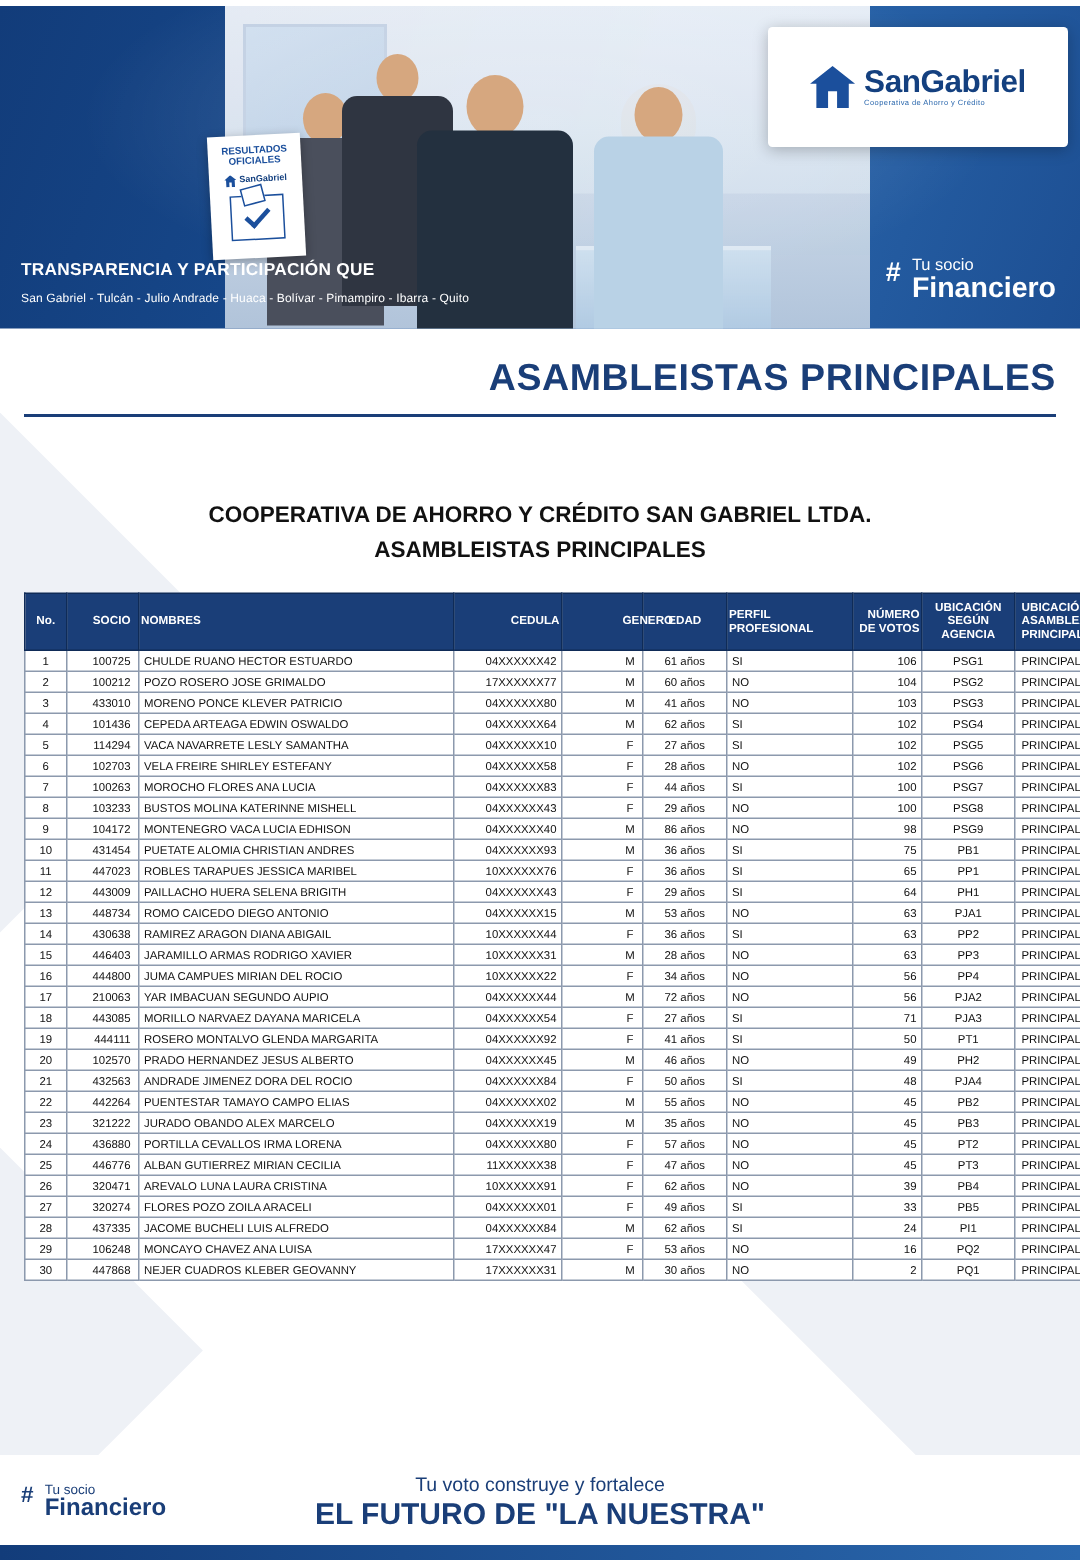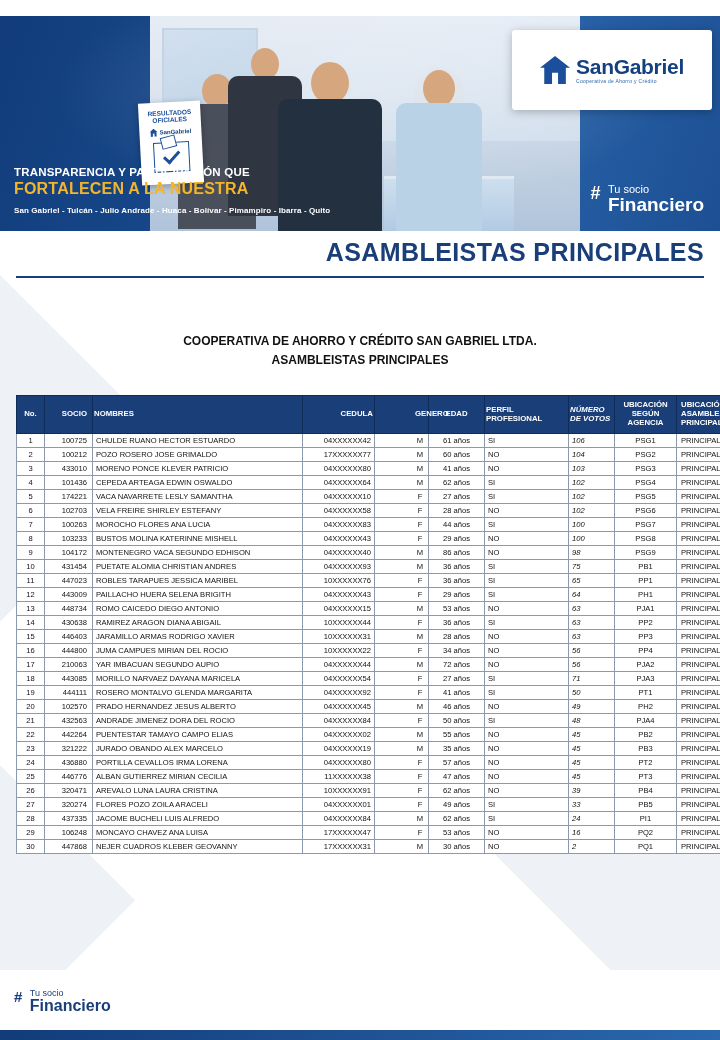--- a/index.html
+++ b/index.html
@@ -46,21 +46,21 @@
     position: absolute;
     right: -180px; top: 430px;
     width: 360px; height: 360px;
     background: #eef1f6;
     transform: rotate(45deg);
   }
 
   
   .banner {
     position: absolute;
-    left: 0; top: 16px;
+    left: 0; top: 4px;
     width: 720px; height: 215px;
     background: linear-gradient(110deg, #123c7a 0%, #17498c 35%, #2a67ad 62%, #1d4f93 100%);
     overflow: hidden;
     z-index: 3;
   }
   .banner .wash {
     position: absolute; left: 0; top: 0; width: 720px; height: 215px;
     background: radial-gradient(ellipse at 50% 35%, rgba(255,255,255,0.18), rgba(255,255,255,0) 60%);
   }
   .banner .office-bg {
@@ -149,21 +149,21 @@
     position: absolute; left: 9px; top: 8px; width: 16px; height: 9px;
     border-left: 3px solid #1b4f9c; border-bottom: 3px solid #1b4f9c;
     transform: rotate(-45deg);
   }
 
   .banner-left {
     position: absolute; left: 14px; bottom: 16px; z-index: 5; color: #ffffff;
   }
   .banner-left .bl1 { font-size: 11.5px; font-weight: bold; letter-spacing: .2px; }
   .banner-left .bl2 { font-size: 16px; font-weight: bold; color: #f3b62b; letter-spacing: .2px; margin-top: 2px; }
-  .banner-left .bl3 { font-size: 8px; margin-top: 8px; letter-spacing: .1px; font-weight: bold; }
+  .banner-left .bl3 { font-size: 8px; margin-top: 8px; letter-spacing: .1px; }
 
   .banner-right {
     position: absolute; right: 16px; bottom: 16px; z-index: 5; color: #ffffff; text-align: left;
   }
   .banner-right .hash { font-size: 18px; font-weight: bold; display: inline-block; vertical-align: top; margin-right: 3px; color:#ffffff;}
   .banner-right .lines { display: inline-block; }
   .banner-right .br1 { font-size: 11px; }
   .banner-right .br2 { font-size: 19px; font-weight: bold; line-height: 1; }
 
   
@@ -175,42 +175,42 @@
   .title-rule {
     position: absolute; left: 16px; right: 16px; top: 276px; height: 1.5px;
     background: #1a3e78; z-index: 2;
   }
 
   
   .headings {
     position: absolute; left: 0; right: 0; top: 332px;
     text-align: center; z-index: 2;
   }
-  .headings div { font-size: 12px; font-weight: bold; color: #111; line-height: 1.55; }
+  .headings div { font-size: 15px; font-weight: bold; color: #111; line-height: 1.55; }
 
   
   .table-wrap { position: absolute; left: 16px; top: 395px; width: 688px; z-index: 2; }
   table { border-collapse: collapse; width: 100%; table-layout: fixed; }
   th {
     background: #1a3e78; color: #ffffff; font-size: 7.8px; font-weight: bold;
     border: 1px solid #0f2b57; padding: 3px 1px; text-align: center; line-height: 1.15;
     height: 38px;
   }
   td {
     border: 1px solid #8c99ad; font-size: 7.6px; color: #111;
     padding: 1px 3px; height: 14px; background: #ffffff;
   }
   .c-no { width: 28px; text-align: center; }
   .c-socio { width: 48px; text-align: right; padding-right: 5px; }
   .c-nombre { width: 210px; text-align: left; }
   .c-cedula { width: 72px; text-align: right; }
   .c-genero { width: 54px; text-align: center; padding-left: 40px; }
   .c-edad { width: 56px; text-align: center; }
   .c-perfil { width: 84px; text-align: left; }
-  .c-votos { width: 46px; text-align: left; font-style: italic; }
+  .c-votos { width: 46px; text-align: right; }
   .c-agencia { width: 62px; text-align: center; }
   .c-asamblea { width: 68px; text-align: left; padding-left: 4px; }
 
   
   .footer {
     position: absolute; left: 0; bottom: 0; width: 720px; height: 70px;
     background: #ffffff; z-index: 3;
   }
   .footer .bar {
     position: absolute; left: 0; bottom: 0; width: 720px; height: 10px;
@@ -285,21 +285,20 @@
         <div class="m"></div>
         <div class="n">SanGabriel</div>
       </div>
       <div class="box">
           <div class="check"></div>
         </div>
     </div>
 
     <div class="banner-left">
       <div class="bl1">TRANSPARENCIA Y PARTICIPACIÓN QUE</div>
-      <div class="bl2">FORTALECEN A LA NUESTRA</div>
       <div class="bl3">San Gabriel - Tulcán - Julio Andrade - Huaca - Bolívar - Pimampiro - Ibarra - Quito</div>
     </div>
 
     <div class="banner-right">
       <span class="hash">#</span>
       <span class="lines">
         <div class="br1">Tu socio</div>
         <div class="br2">Financiero</div>
       </span>
     </div>
@@ -373,21 +372,21 @@
             <td class="c-cedula">04XXXXXX64</td>
             <td class="c-genero">M</td>
             <td class="c-edad">62 años</td>
             <td class="c-perfil">SI</td>
             <td class="c-votos">102</td>
             <td class="c-agencia">PSG4</td>
             <td class="c-asamblea">PRINCIPAL 4</td>
           </tr>
           <tr>
             <td class="c-no">5</td>
-            <td class="c-socio">174221</td>
+            <td class="c-socio">114294</td>
             <td class="c-nombre">VACA NAVARRETE LESLY SAMANTHA</td>
             <td class="c-cedula">04XXXXXX10</td>
             <td class="c-genero">F</td>
             <td class="c-edad">27 años</td>
             <td class="c-perfil">SI</td>
             <td class="c-votos">102</td>
             <td class="c-agencia">PSG5</td>
             <td class="c-asamblea">PRINCIPAL 5</td>
           </tr>
           <tr>
@@ -422,21 +421,21 @@
             <td class="c-genero">F</td>
             <td class="c-edad">29 años</td>
             <td class="c-perfil">NO</td>
             <td class="c-votos">100</td>
             <td class="c-agencia">PSG8</td>
             <td class="c-asamblea">PRINCIPAL 8</td>
           </tr>
           <tr>
             <td class="c-no">9</td>
             <td class="c-socio">104172</td>
-            <td class="c-nombre">MONTENEGRO VACA SEGUNDO EDHISON</td>
+            <td class="c-nombre">MONTENEGRO VACA LUCIA EDHISON</td>
             <td class="c-cedula">04XXXXXX40</td>
             <td class="c-genero">M</td>
             <td class="c-edad">86 años</td>
             <td class="c-perfil">NO</td>
             <td class="c-votos">98</td>
             <td class="c-agencia">PSG9</td>
             <td class="c-asamblea">PRINCIPAL 9</td>
           </tr>
           <tr>
             <td class="c-no">10</td>
@@ -695,16 +694,20 @@
   </div>
 
   <div class="footer">
     <div class="footer-left">
       <span class="hash">#</span>
       <span class="lines">
         <div class="f1">Tu socio</div>
         <div class="f2">Financiero</div>
       </span>
     </div>
+    <div class="footer-center">
+      <div class="fc1">Tu voto construye y fortalece</div>
+      <div class="fc2">EL FUTURO DE "LA NUESTRA"</div>
+    </div>
     <div class="bar"></div>
   </div>
 
 </div>
 
 </body></html>

